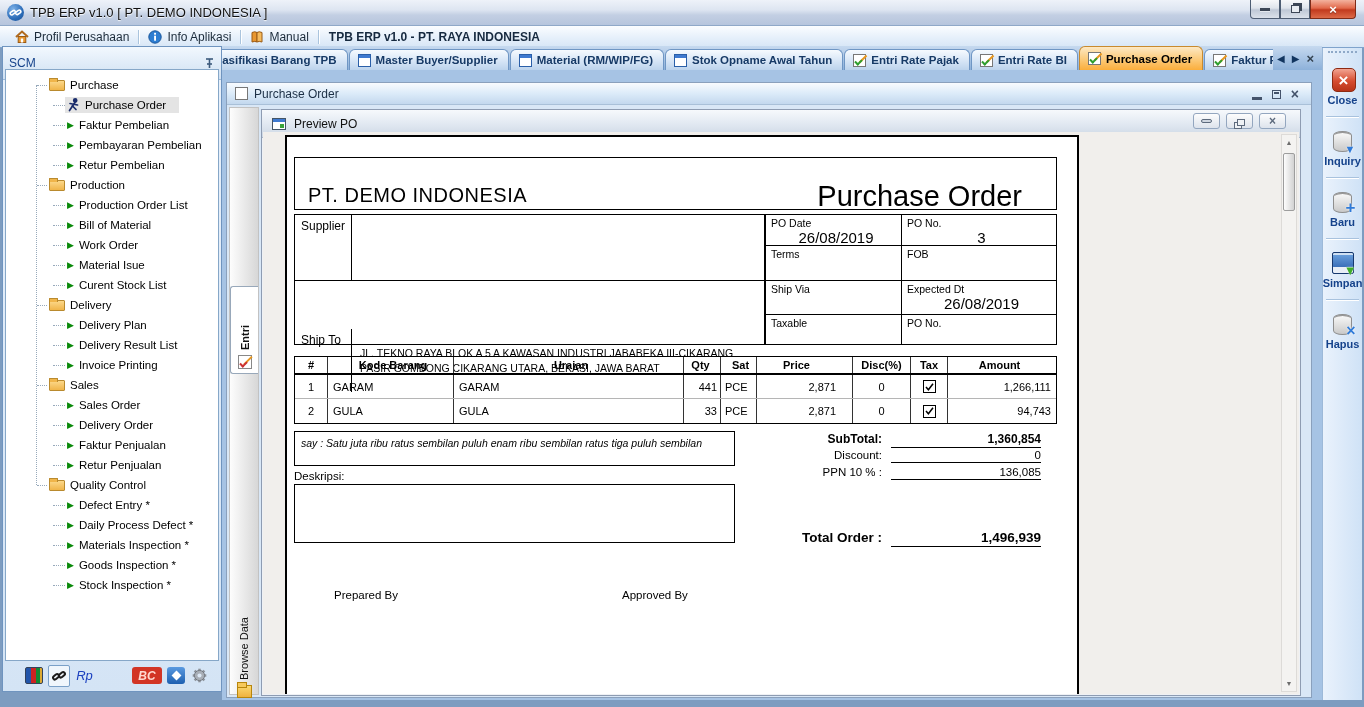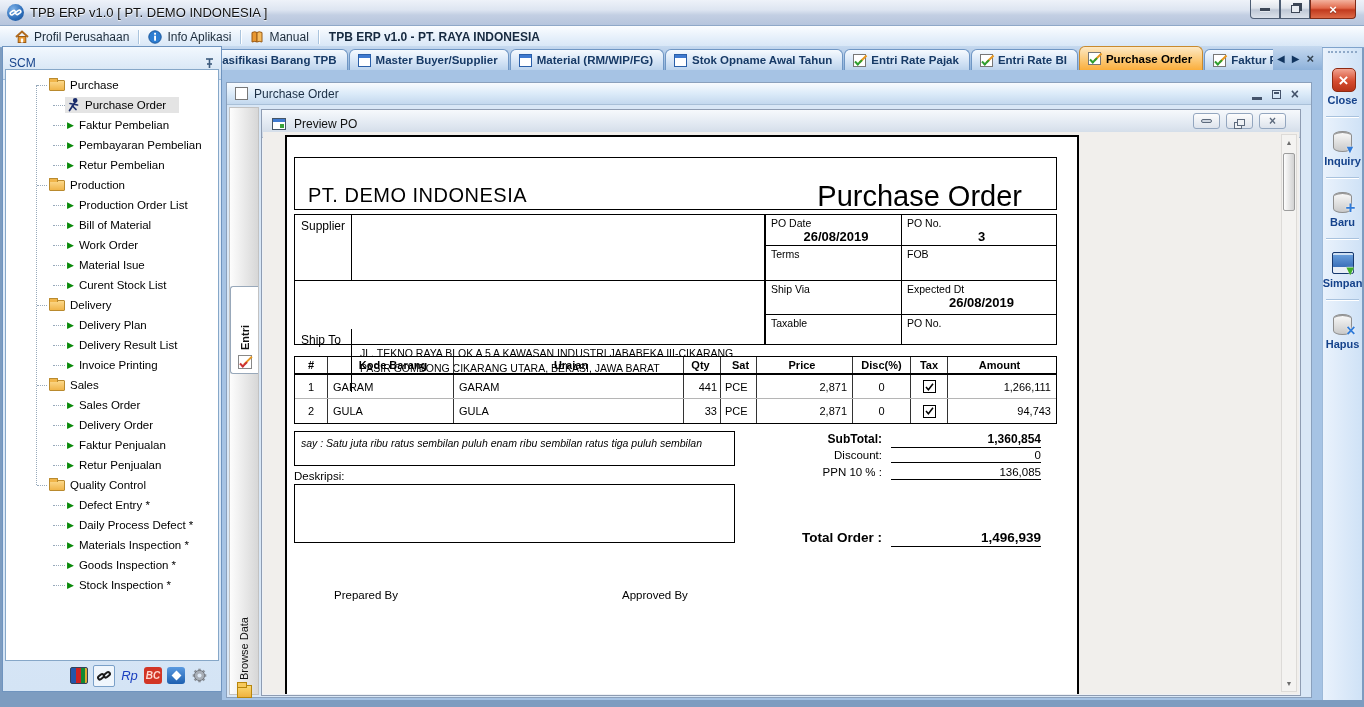--- a/index.html
+++ b/index.html
@@ -73,21 +73,21 @@
   .t-arrow { color:#0a8a0a; font-size:9px; display:none; flex:none; }
   .t-man { width:13px; height:14px; display:none; flex:none; }
   .tree-row.folder .t-folder { display:block; }
   .tree-row.item .t-arrow { display:block; }
   .tree-row.selected .t-man { display:block; }
   .sb-footer { position:absolute; left:2px; right:2px; bottom:2px; height:27px; display:flex; align-items:center; justify-content:flex-end; gap:5px; padding-right:10px; }
   .fic { width:19px; height:19px; display:flex; align-items:center; justify-content:center; flex:none; }
   .fic-lib { background:linear-gradient(90deg,#2255aa 0 30%,#cc2222 30% 60%,#118833 60% 85%,#ddaa33 85%); border:1px solid #33415a; border-radius:2px; width:18px; height:17px; }
   .fic-link { border:1px solid #7aa0c8; background:#f0f6fc; border-radius:2px; width:22px; height:22px; }
   .fic-rp { color:#1a3fbf; font-weight:normal; font-style:italic; font-size:13px; }
-  .fic-bc { background:#d23525; border-radius:3px; color:#ffd9d0; font-weight:bold; font-style:italic; font-size:10px; width:18px; height:17px; }
+  .fic-bc { background:#d23525; border-radius:3px; color:#ffd9d0; font-weight:bold; font-style:italic; font-size:12px; width:30px; height:17px;margin-left:33px; }
   .fic-tpb { background:linear-gradient(#5a9ae0,#1d5fb0); border-radius:3px; width:18px; height:17px; }
   .fic-tpb i { display:block; width:7px; height:7px; background:#fff; transform:rotate(45deg); }
 
   
   .workspace { position:absolute; left:222px; top:70px; width:1100px; height:630px; background:#a6c3e4; }
   .po-window { position:absolute; left:4px; top:12px; width:1086px; height:616px; background:#d9e7f6; border:1px solid #8aa0bc; }
   .po-titlebar { height:22px; background:linear-gradient(#f8fbfe 0%,#dcebf9 50%,#c3d8ee 100%); border-bottom:1px solid #a9c0d8;
     display:flex; align-items:center; gap:6px; padding:0 8px; font-size:12px; color:#1c2f45; }
   .po-controls { position:absolute; right:12px; top:4px; display:flex; gap:10px; align-items:center; }
   .pg-min { width:10px; height:3px; background:#44536b; margin-top:8px; }
@@ -133,36 +133,36 @@
   .sup-row { display:flex; height:66px; border-bottom:1px solid #000; }
   .sup-row.last { height:63px; border-bottom:none;margin-top:48px; }
   .sup-label { width:57px; border-right:1px solid #000; font-size:12px; padding:4px 0 0 6px; flex:none; }
   .sup-value { flex:1; display:flex; align-items:center; padding:0 8px; font-size:10.5px; line-height:1.4; }
 
   .info-table { position:absolute; left:478px; top:77px; width:292px; height:131px; border:1px solid #000; display:grid;
     grid-template-columns:136px 1fr; grid-template-rows:31px 35px 34px 29px; }
   .info-cell { border-right:1px solid #000; border-bottom:1px solid #000; padding:2px 0 0 5px; font-size:10.5px; overflow:hidden; }
   .info-cell.rcol { border-right:none; }
   .info-cell.brow { border-bottom:none; }
-  .info-val { text-align:center; font-weight:bold; font-size:13px; margin-top:0px; }
+  .info-val { text-align:center; font-weight:normal; font-size:15px; margin-top:0px; }
 
   .items-table { position:absolute; left:7px; top:219px; width:763px; border:1px solid #000; font-size:11px; }
   .ihead { display:flex; height:18px; border-bottom:2px solid #000; font-weight:bold; align-items:center; }
   .ihead span { text-align:center; border-right:1px solid #333; height:100%; display:flex; align-items:center; justify-content:center; }
   .ihead span:last-child { border-right:none; }
   .irow { display:flex; height:24px; border-bottom:1px solid #b5b5b5; align-items:center; }
   .irow:last-child { border-bottom:none; }
   .ic { border-right:1px solid #333; height:100%; display:flex; align-items:center; }
   .ic:last-child { border-right:none; }
   .c0 { width:33px; justify-content:center; }
   .c1 { width:126px; padding-left:5px; }
   .c2 { width:230px; padding-left:5px; }
   .c3 { width:37px; justify-content:flex-end; padding-right:3px; }
   .c4 { width:36px; padding-left:4px; }
-  .c5 { width:96px; justify-content:flex-end; padding-right:5px; }
+  .c5 { width:96px; justify-content:flex-end; padding-right:16px; }
   .c6 { width:58px; justify-content:center; }
   .c7 { width:37px; justify-content:center; }
   .c8 { flex:1; justify-content:flex-end; padding-right:5px; }
   .cb { width:13px; height:13px; border:1.5px solid #000; display:flex; align-items:center; justify-content:center; background:#fff; }
 
   .say-box { position:absolute; left:7px; top:294px; width:441px; height:35px; border:1px solid #000; font-style:italic; font-size:10.5px; padding:5px 6px; }
   .desk-label { position:absolute; left:7px; top:333px; font-size:11.5px; }
   .desk-box { position:absolute; left:7px; top:347px; width:441px; height:59px; border:1px solid #000; }
 
   .totals { position:absolute; left:430px; top:295px; width:324px; }

